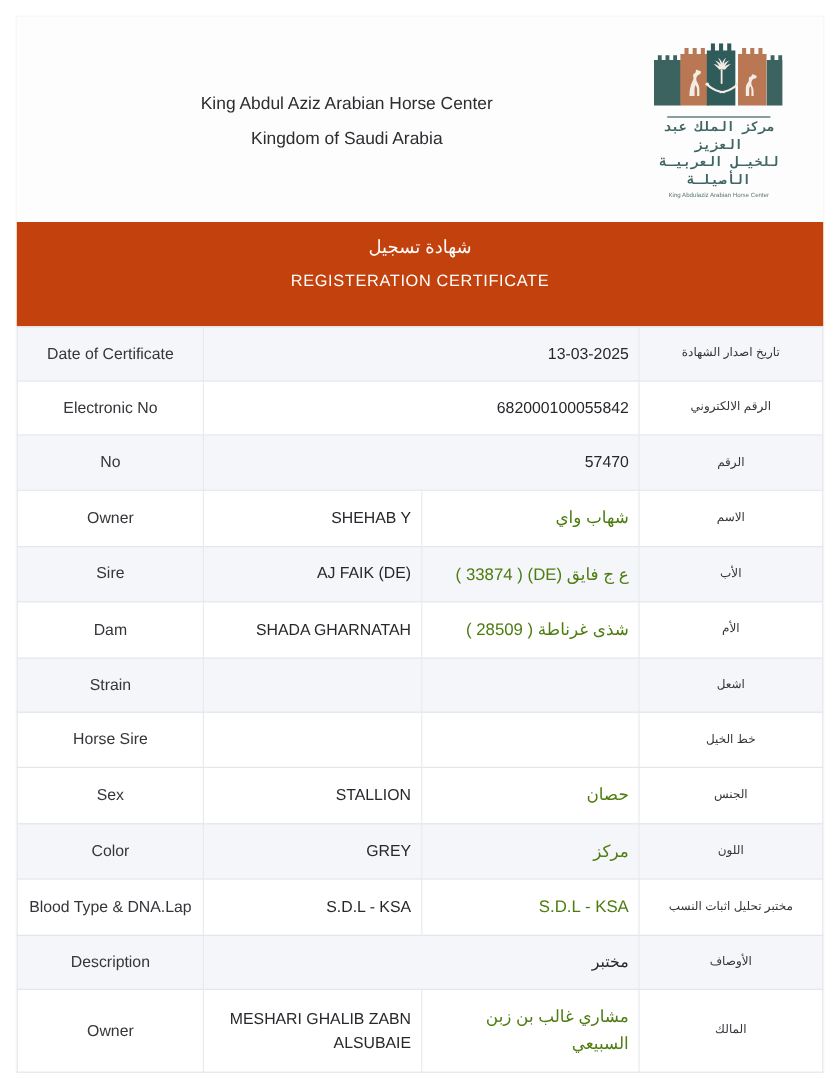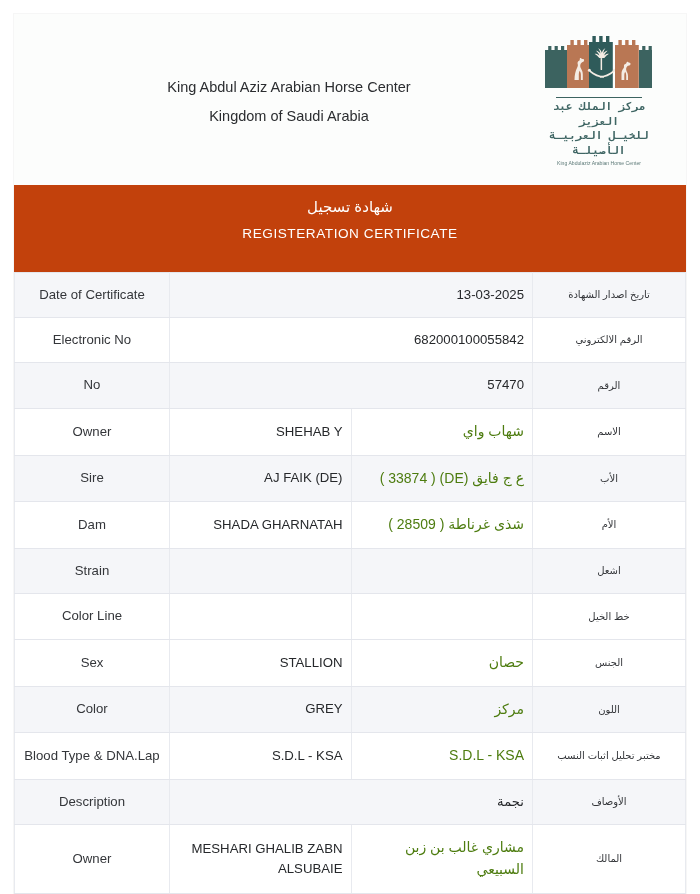--- a/index.html
+++ b/index.html
@@ -231,21 +231,21 @@
           <td class="c-ar-val">شذى غرناطة ( 28509 )</td>
           <td class="c-ar-label">الأم</td>
         </tr>
         <tr class="alt">
           <td class="c-en-label">Strain</td>
           <td class="c-en-val"></td>
           <td class="c-ar-val"></td>
           <td class="c-ar-label">اشعل</td>
         </tr>
         <tr>
-          <td class="c-en-label">Color Line</td>
+          <td class="c-en-label">Horse Sire</td>
           <td class="c-en-val"></td>
           <td class="c-ar-val"></td>
           <td class="c-ar-label">خط الخيل</td>
         </tr>
         <tr>
           <td class="c-en-label">Sex</td>
           <td class="c-en-val">STALLION</td>
           <td class="c-ar-val">حصان</td>
           <td class="c-ar-label">الجنس</td>
         </tr>
@@ -256,21 +256,21 @@
           <td class="c-ar-label">اللون</td>
         </tr>
         <tr>
           <td class="c-en-label">Blood Type &amp; DNA.Lap</td>
           <td class="c-en-val">S.D.L - KSA</td>
           <td class="c-ar-val">S.D.L - KSA</td>
           <td class="c-ar-label">مختبر تحليل اثبات النسب</td>
         </tr>
         <tr class="alt">
           <td class="c-en-label">Description</td>
-          <td class="c-en-val" colspan="2">نجمة</td>
+          <td class="c-en-val" colspan="2">مختبر</td>
           <td class="c-ar-label">الأوصاف</td>
         </tr>
         <tr>
           <td class="c-en-label">Owner</td>
           <td class="c-en-val">MESHARI GHALIB ZABN ALSUBAIE</td>
           <td class="c-ar-val">مشاري غالب بن زبن السبيعي</td>
           <td class="c-ar-label">المالك</td>
         </tr>
       </tbody>
   </table>

